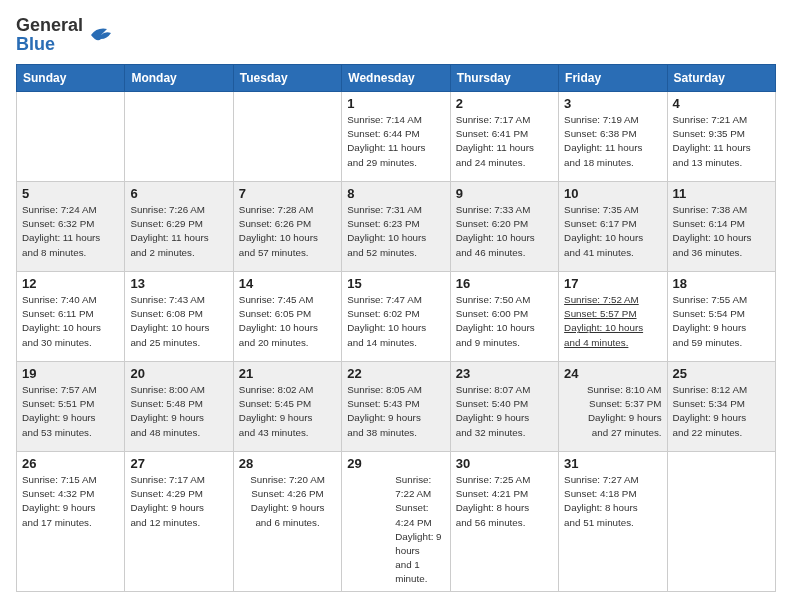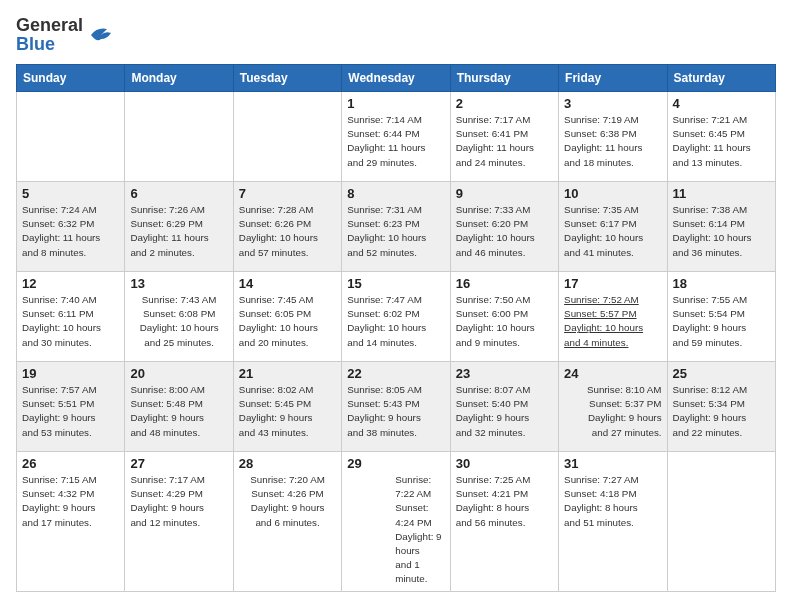--- a/index.html
+++ b/index.html
@@ -159,21 +159,21 @@
         <td>
           <span class="day-num">3</span>
           <div class="day-info" style="white-space: pre-line;">Sunrise: 7:19 AM
 Sunset: 6:38 PM
 Daylight: 11 hours
 and 18 minutes.</div>
         </td>
         <td>
           <span class="day-num">4</span>
           <div class="day-info" style="white-space: pre-line;">Sunrise: 7:21 AM
-Sunset: 6:45 PM
+Sunset: 9:35 PM
 Daylight: 11 hours
 and 13 minutes.</div>
         </td>
       </tr>
       <tr>
         <td>
           <span class="day-num">5</span>
           <div class="day-info" style="white-space: pre-line;">Sunrise: 7:24 AM
 Sunset: 6:32 PM
 Daylight: 11 hours
@@ -225,21 +225,21 @@
       <tr>
         <td>
           <span class="day-num">12</span>
           <div class="day-info" style="white-space: pre-line;">Sunrise: 7:40 AM
 Sunset: 6:11 PM
 Daylight: 10 hours
 and 30 minutes.</div>
         </td>
         <td>
           <span class="day-num">13</span>
-          <div class="day-info" style="white-space: pre-line; text-align: center;">Sunrise: 7:43 AM
+          <div class="day-info" style="white-space: pre-line;">Sunrise: 7:43 AM
 Sunset: 6:08 PM
 Daylight: 10 hours
 and 25 minutes.</div>
         </td>
         <td>
           <span class="day-num">14</span>
           <div class="day-info" style="white-space: pre-line;">Sunrise: 7:45 AM
 Sunset: 6:05 PM
 Daylight: 10 hours
 and 20 minutes.</div>

